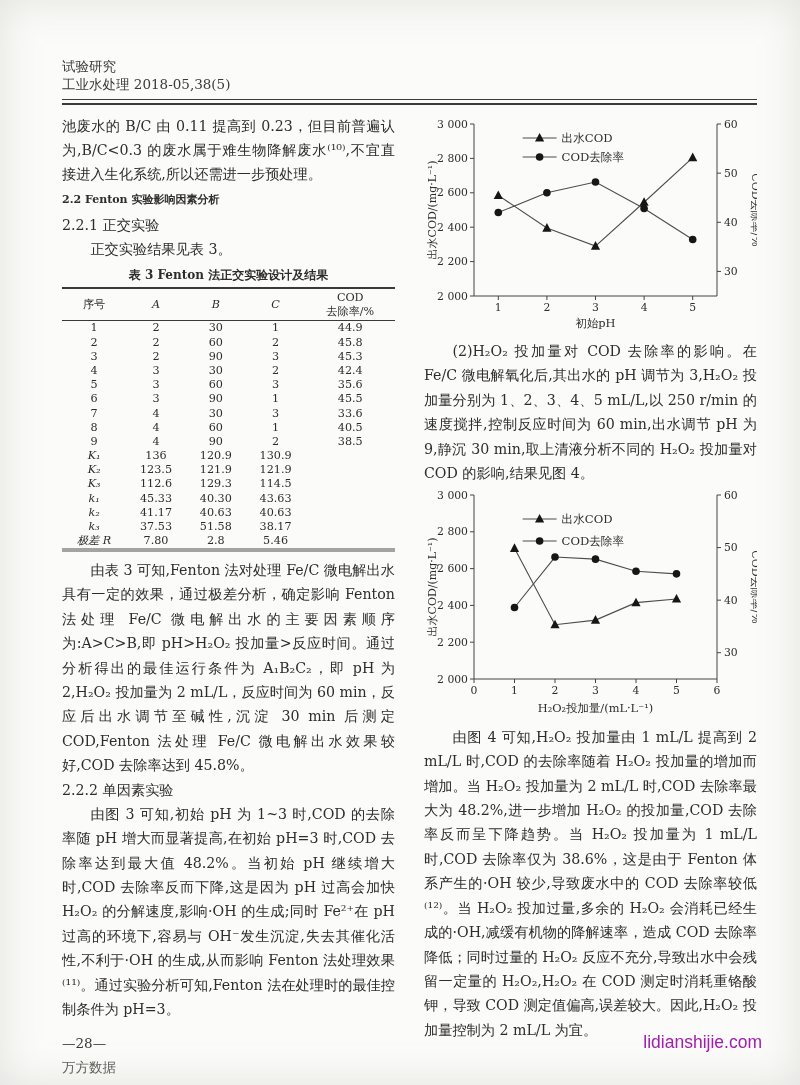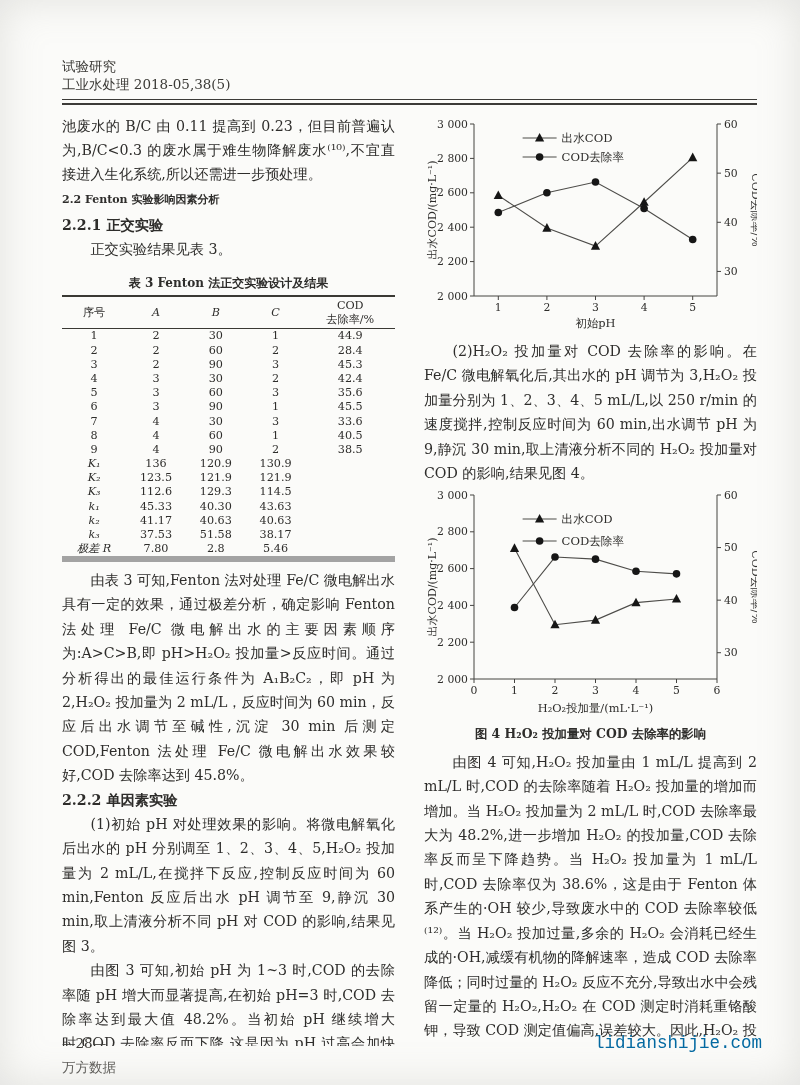--- a/index.html
+++ b/index.html
@@ -10,35 +10,35 @@
     box-shadow:inset 0 0 40px rgba(150,150,145,.25);
   }
   .page{position:absolute;inset:0;padding:58px 43px 0 62px;box-sizing:border-box;}
   .page-header{display:flex;justify-content:space-between;align-items:baseline;font-size:13.5px;color:#3a3935;flex-direction:column;}
   .header-rule{margin-top:5px;border-top:1.2px solid #3c3b38;border-bottom:2.6px solid #3c3b38;height:2.6px;}
   .columns{display:flex;gap:29px;margin-top:9px;height:932px;overflow:hidden;}
   .col{width:333px;font-size:14.2px;line-height:24.4px;text-align:justify;}
   .col p{margin:0;text-indent:2em;}
   .col p.noindent{text-indent:0;}
   .sec-heading{font-weight:bold;font-size:11px;line-height:24px;margin:1px 0;}
-  .subsec-heading{font-weight:bold;font-size:14.2px;line-height:24px;margin:0;}
-  .tbl-caption{text-align:center;font-weight:bold;font-size:12px;line-height:15px;margin:15px 0 4px;text-indent:0;}
+  .subsec-heading{font-weight:normal;font-size:14.2px;line-height:24px;margin:0;}
+  .tbl-caption{text-align:center;font-weight:bold;font-size:12px;line-height:15px;margin:7px 0 4px;text-indent:0;}
   table.data-table{width:100%;border-collapse:collapse;font-size:11.2px;line-height:13.4px;
-    border-top:2px solid #3a3934;border-bottom:6px solid #a3a3a3;margin-bottom:6px;}
+    border-top:2px solid #3a3934;border-bottom:4px solid #a3a3a3;margin-bottom:6px;}
   table.data-table th{font-weight:normal;border-bottom:1.2px solid #3a3934;padding:2px 0;
     text-align:center;white-space:pre-line;}
   table.data-table th:nth-child(2),table.data-table th:nth-child(3),table.data-table th:nth-child(4){font-style:italic;}
   table.data-table td{text-align:center;padding:0.4px 0;}
   td.stat-label{font-style:italic;}
   .figure{width:333px;}
   .fig-caption{text-align:center;font-weight:bold;font-size:12.4px;line-height:16px;margin:1px 0 8px;text-indent:0;}
   .page-footer{position:absolute;left:62px;bottom:8px;font-size:13.5px;color:#3a3935;}
   .watermark{margin-top:8px;font-size:13.5px;color:#5f5e5a;}
-  .site-link{position:absolute;right:38px;bottom:32px;font-family:Liberation Mono, monospace;
-    font-size:17.5px;color:#0369a1;text-decoration:none;}
+  .site-link{position:absolute;right:38px;bottom:32px;font-family:Liberation Sans, sans-serif;
+    font-size:17.5px;color:#a21caf;text-decoration:none;}
   .chart-box{width:333px;}
   .chart-box svg text{font-family:"DejaVu Serif","Liberation Serif",serif;}
 </style>
 </head>
 <body>
 
 <div class="page">
 
   <div class="page-header">
     <span>试验研究</span>
@@ -72,21 +72,21 @@
               <td>2</td>
               <td>30</td>
               <td>1</td>
               <td>44.9</td>
             </tr>
             <tr>
               <td>2</td>
               <td>2</td>
               <td>60</td>
               <td>2</td>
-              <td>28.4</td>
+              <td>45.8</td>
             </tr>
             <tr>
               <td>3</td>
               <td>2</td>
               <td>90</td>
               <td>3</td>
               <td>45.3</td>
             </tr>
             <tr>
               <td>4</td>
@@ -177,21 +177,20 @@
               <td>7.80</td>
               <td>2.8</td>
               <td>5.46</td>
               <td></td>
             </tr>
           </tbody>
       </table>
 
       <p>由表 3 可知,Fenton 法对处理 Fe/C 微电解出水具有一定的效果，通过极差分析，确定影响 Fenton 法处理 Fe/C 微电解出水的主要因素顺序为:A&gt;C&gt;B,即 pH&gt;H₂O₂ 投加量&gt;反应时间。通过分析得出的最佳运行条件为 A₁B₂C₂，即 pH 为 2,H₂O₂ 投加量为 2 mL/L，反应时间为 60 min，反应后出水调节至碱性,沉淀 30 min 后测定 COD,Fenton 法处理 Fe/C 微电解出水效果较好,COD 去除率达到 45.8%。</p>
       <div class="subsec-heading">2.2.2  单因素实验</div>
-      <p>(1)初始 pH 对处理效果的影响。将微电解氧化后出水的 pH 分别调至 1、2、3、4、5,H₂O₂ 投加量为 2 mL/L,在搅拌下反应,控制反应时间为 60 min,Fenton 反应后出水 pH 调节至 9,静沉 30 min,取上清液分析不同 pH 对 COD 的影响,结果见图 3。</p>
       <p>由图 3 可知,初始 pH 为 1~3 时,COD 的去除率随 pH 增大而显著提高,在初始 pH=3 时,COD 去除率达到最大值 48.2%。当初始 pH 继续增大时,COD 去除率反而下降,这是因为 pH 过高会加快 H₂O₂ 的分解速度,影响·OH 的生成;同时 Fe²⁺在 pH 过高的环境下,容易与 OH⁻发生沉淀,失去其催化活性,不利于·OH 的生成,从而影响 Fenton 法处理效果⁽¹¹⁾。通过实验分析可知,Fenton 法在处理时的最佳控制条件为 pH=3。</p>
     </div>
 
     <div class="col">
       <div class="figure">
         <div class="chart-box"><svg width="333" height="218" viewBox="0 0 333 218">
               <line x1="50" y1="10" x2="50" y2="182" stroke="#454441"></line>
               <line x1="293" y1="10" x2="293" y2="182" stroke="#454441"></line>
               <line x1="50" y1="182" x2="293" y2="182" stroke="#454441"></line>
               <line x1="46" y1="182" x2="50" y2="182" stroke="#454441"></line>
@@ -304,21 +303,20 @@
               <circle cx="171.5" cy="74.13714285714288" r="3.8" fill="#161616"></circle>
               <circle cx="212" cy="86.22857142857143" r="3.8" fill="#161616"></circle>
               <circle cx="252.5" cy="88.85714285714286" r="3.8" fill="#161616"></circle>
               <line x1="98.61" y1="34" x2="132.61" y2="34" stroke="#4d4c49" stroke-width="1.1"></line>
               <path d="M 115.61 29 L 120.21 37.6 L 111.01 37.6 Z" fill="#161616"></path>
               <text x="137.61" y="38" font-size="11.6" fill="#2e2d2b">出水COD</text>
               <line x1="98.61" y1="56" x2="132.61" y2="56" stroke="#4d4c49" stroke-width="1.1"></line>
               <circle cx="115.61" cy="56" r="3.8" fill="#161616"></circle>
               <text x="137.61" y="60" font-size="11.6" fill="#2e2d2b">COD去除率</text>
             </svg></div>
-        <div class="fig-caption">图 4  H₂O₂ 投加量对 COD 去除率的影响</div>
       </div>
 
       <p>由图 4 可知,H₂O₂ 投加量由 1 mL/L 提高到 2 mL/L 时,COD 的去除率随着 H₂O₂ 投加量的增加而增加。当 H₂O₂ 投加量为 2 mL/L 时,COD 去除率最大为 48.2%,进一步增加 H₂O₂ 的投加量,COD 去除率反而呈下降趋势。当 H₂O₂ 投加量为 1 mL/L 时,COD 去除率仅为 38.6%，这是由于 Fenton 体系产生的·OH 较少,导致废水中的 COD 去除率较低⁽¹²⁾。当 H₂O₂ 投加过量,多余的 H₂O₂ 会消耗已经生成的·OH,减缓有机物的降解速率，造成 COD 去除率降低；同时过量的 H₂O₂ 反应不充分,导致出水中会残留一定量的 H₂O₂,H₂O₂ 在 COD 测定时消耗重铬酸钾，导致 COD 测定值偏高,误差较大。因此,H₂O₂ 投加量控制为 2 mL/L 为宜。</p>
 
     </div>
 
   </div>
 
   <div class="page-footer">
     <div>—28—</div>

